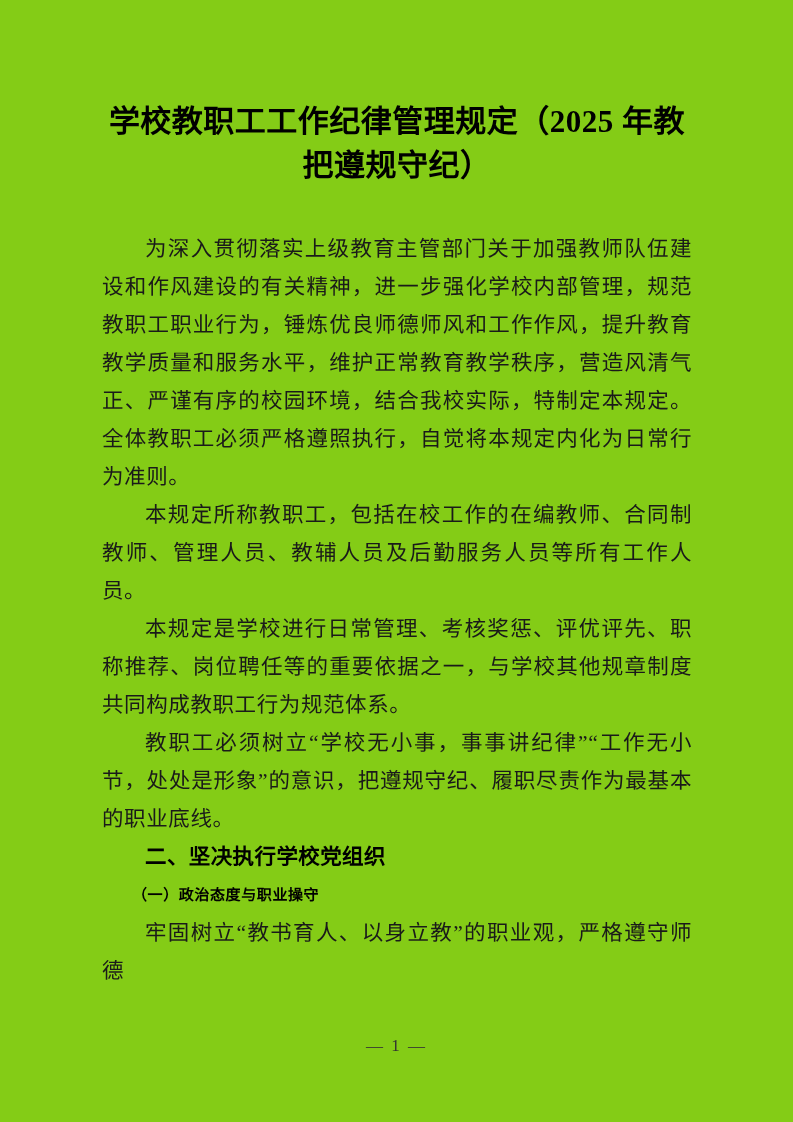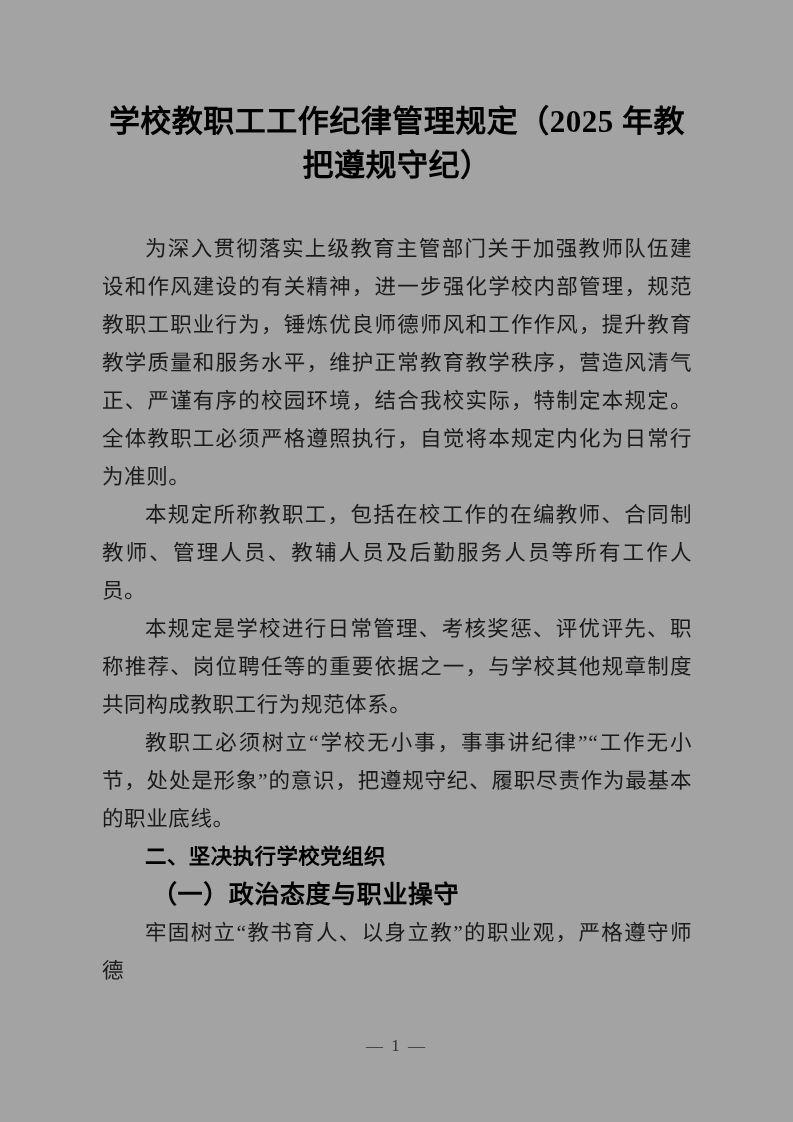--- a/index.html
+++ b/index.html
@@ -7,21 +7,21 @@
     margin: 0;
     padding: 0;
     background: #ffffff;
   }
 
   .page {
     position: relative;
     width: 793px;
     height: 1122px;
     margin: 0 auto;
-    background: #a3a3a3;
+    background: #84cc16;
     overflow: hidden;
     box-sizing: border-box;
     -webkit-font-smoothing: antialiased;
   }
 
   
   .content {
     position: absolute;
     left: 102px;
     top: 100px;
@@ -63,21 +63,21 @@
     color: #000000;
     text-indent: 2em;
     margin: 0;
     letter-spacing: 0.4px;
   }
 
   
   .h2-sec {
     font-family: "Liberation Serif", "DejaVu Serif", serif;
     font-weight: bold;
-    font-size: 25px;
+    font-size: 15px;
     line-height: 38px;
     color: #000000;
     text-indent: 2em;
     margin: 0;
     letter-spacing: 0.6px;
   }
 
   
   .page-footer {
     position: absolute;

